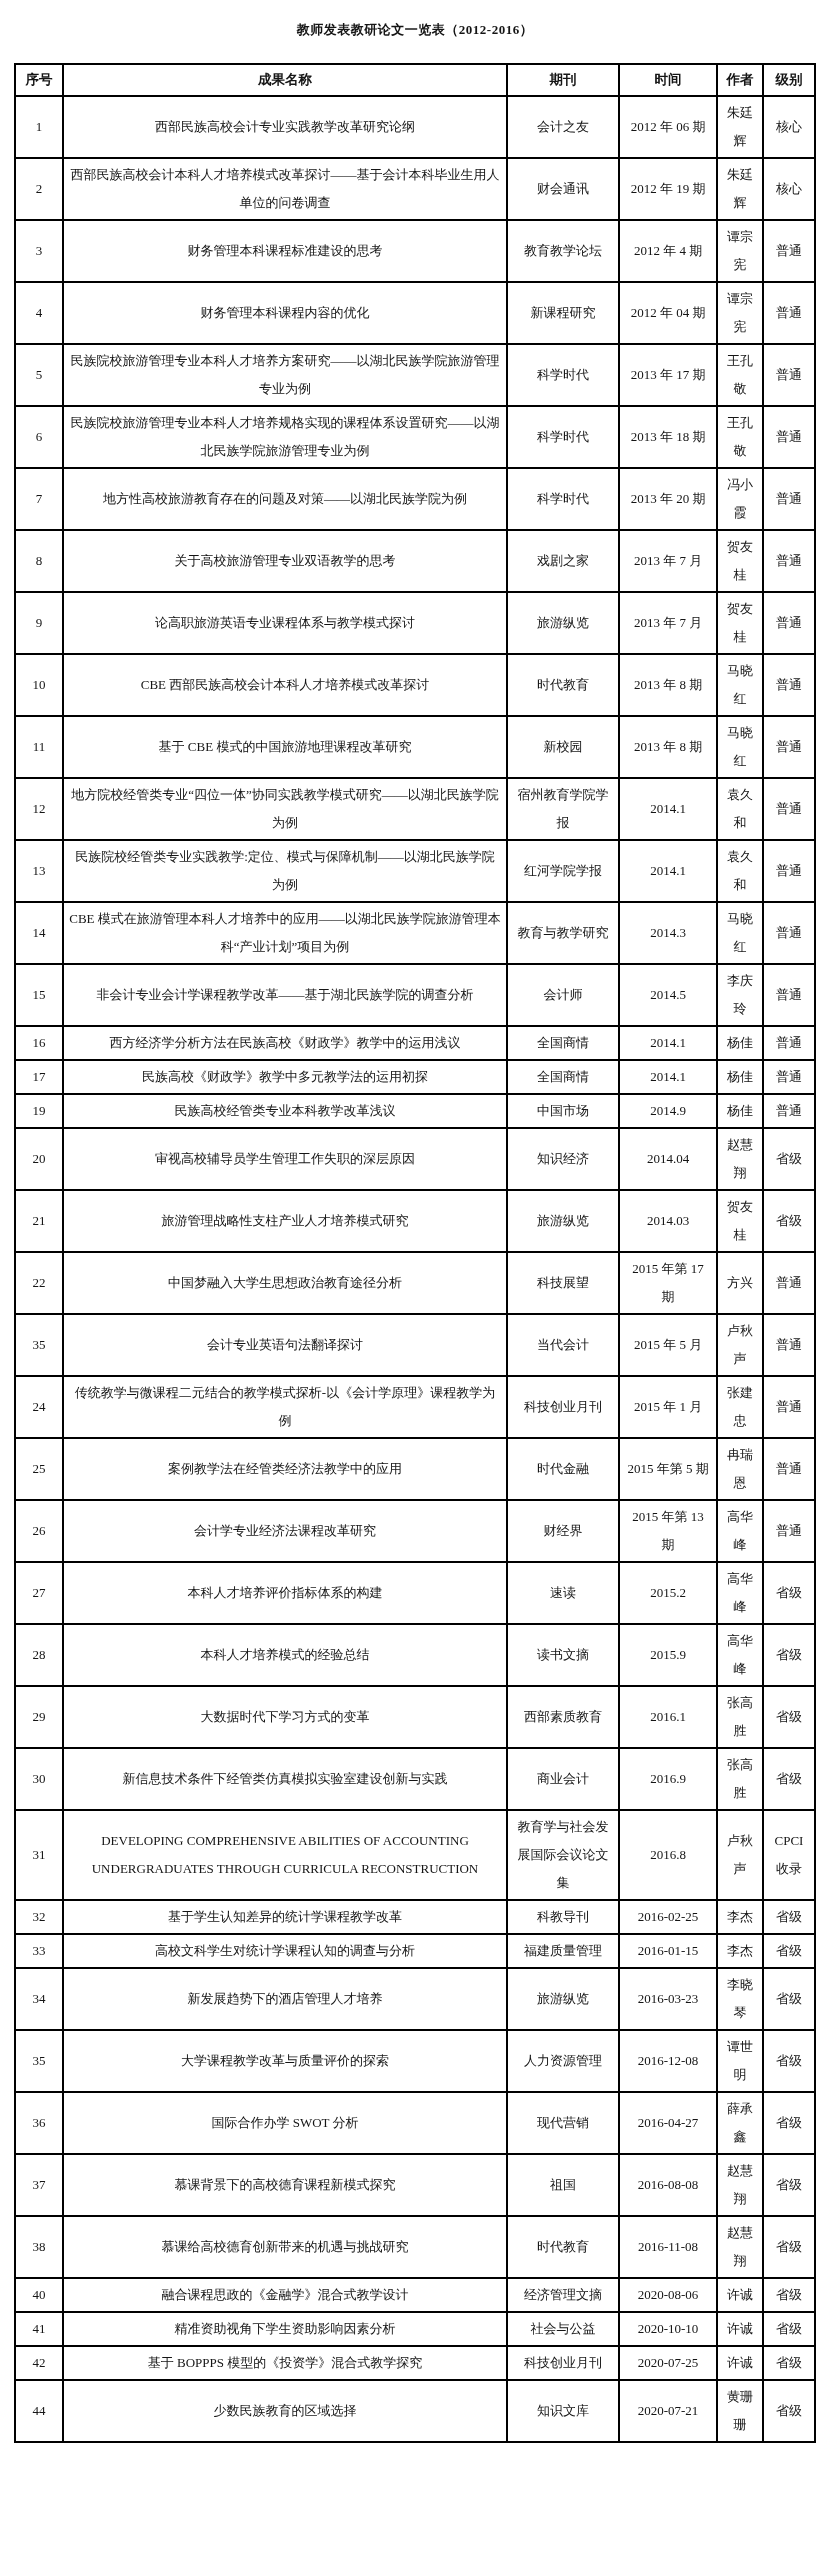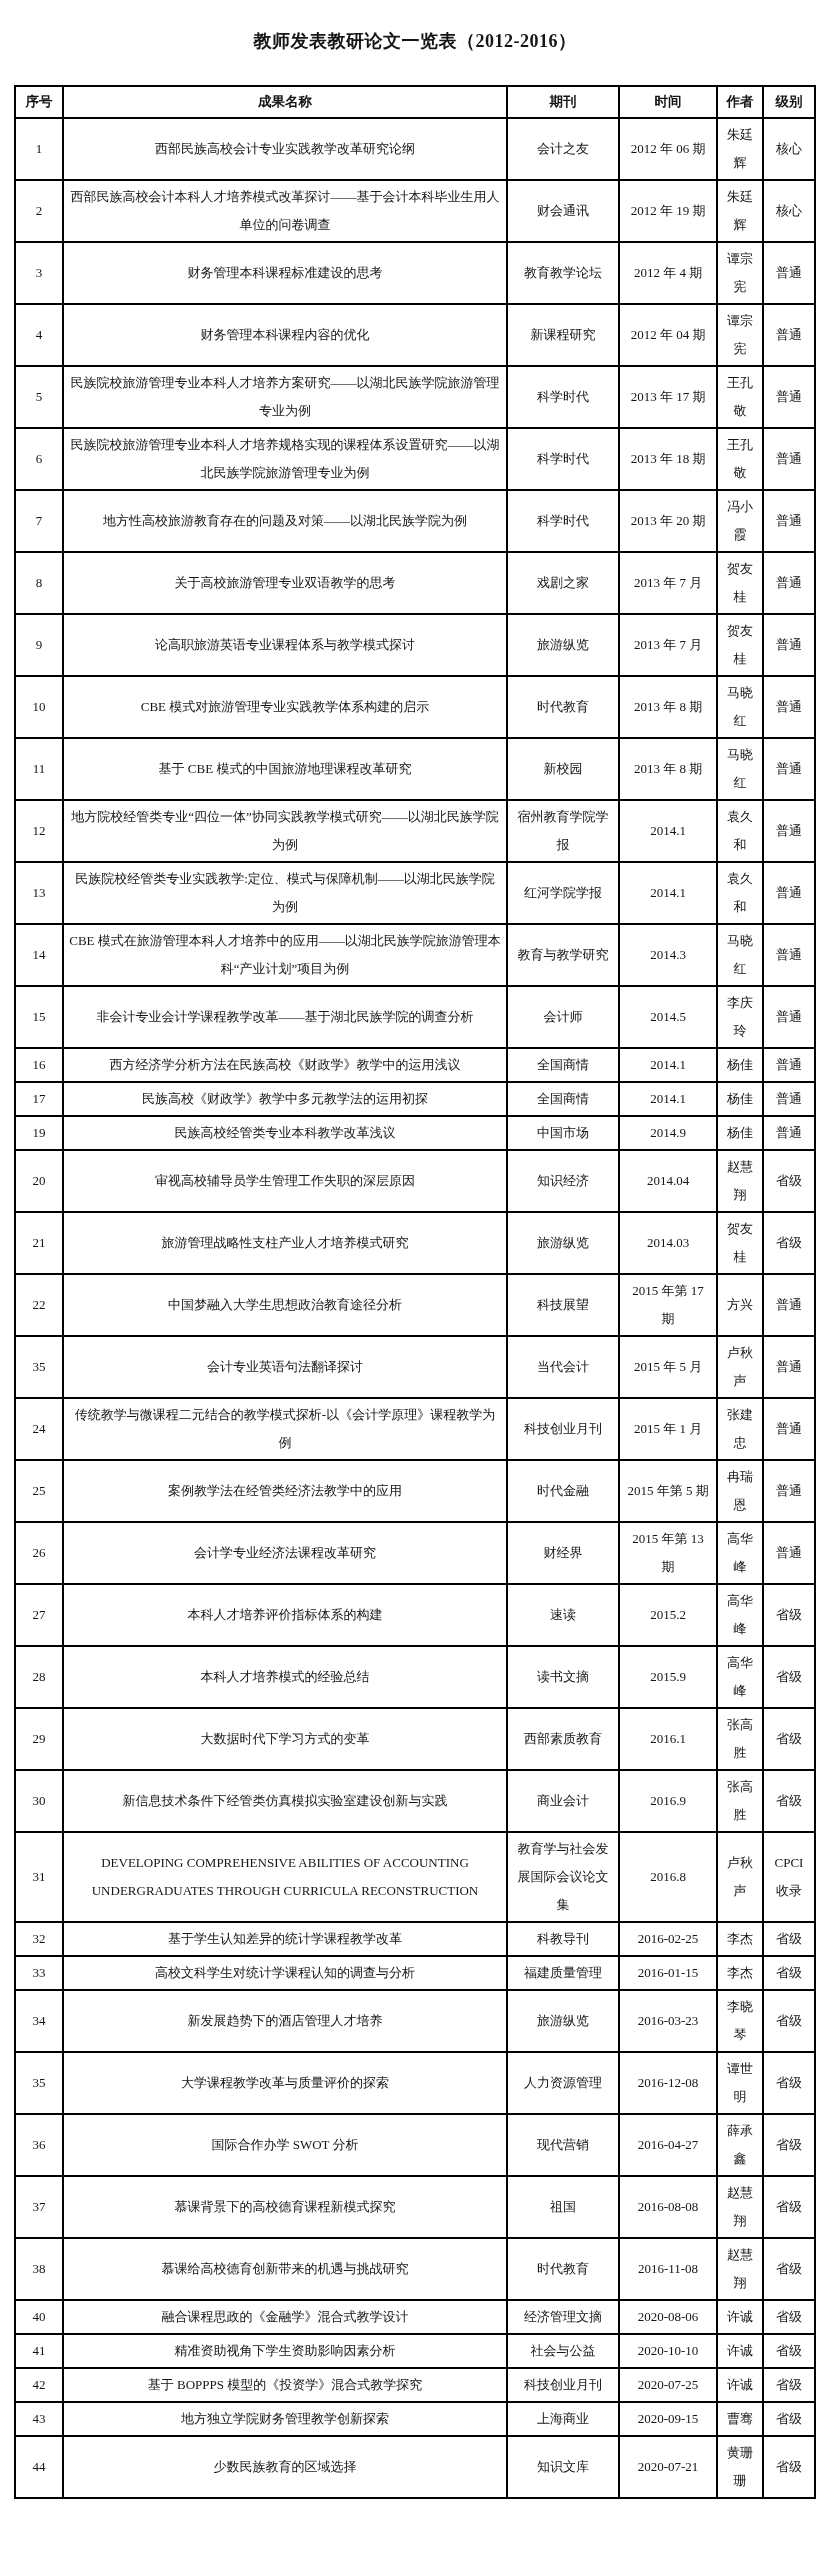--- a/index.html
+++ b/index.html
@@ -9,25 +9,25 @@
   }
   body {
     width: 830px;
     min-height: 2572px;
     font-family: "Liberation Serif", "DejaVu Serif", serif;
     color: #151515;
     -webkit-font-smoothing: antialiased;
   }
   .doc-title {
     text-align: center;
-    font-size: 18px;
+    font-size: 13px;
     font-weight: bold;
     letter-spacing: 0.5px;
     padding: 13px 0 16px 0;
-    margin: 16px;
+    margin: 8px;
   }
   table.papers {
     width: 800px;
     margin: 0 auto;
     border-collapse: collapse;
     table-layout: fixed;
     border: 2.5px solid #000;
     padding-left: 24px;
   }
   table.papers th,
@@ -146,21 +146,21 @@
       <tr>
         <td>9</td>
         <td>论高职旅游英语专业课程体系与教学模式探讨</td>
         <td>旅游纵览</td>
         <td>2013 年 7 月</td>
         <td>贺友桂</td>
         <td>普通</td>
       </tr>
       <tr>
         <td>10</td>
-        <td>CBE 模式对旅游管理专业实践教学体系构建的启示</td>
+        <td>CBE 西部民族高校会计本科人才培养模式改革探讨</td>
         <td>时代教育</td>
         <td>2013 年 8 期</td>
         <td>马晓红</td>
         <td>普通</td>
       </tr>
       <tr>
         <td>11</td>
         <td>基于 CBE 模式的中国旅游地理课程改革研究</td>
         <td>新校园</td>
         <td>2013 年 8 期</td>
@@ -393,28 +393,20 @@
       </tr>
       <tr>
         <td>42</td>
         <td>基于 BOPPPS 模型的《投资学》混合式教学探究</td>
         <td>科技创业月刊</td>
         <td>2020-07-25</td>
         <td>许诚</td>
         <td>省级</td>
       </tr>
       <tr>
-        <td>43</td>
-        <td>地方独立学院财务管理教学创新探索</td>
-        <td>上海商业</td>
-        <td>2020-09-15</td>
-        <td>曹骞</td>
-        <td>省级</td>
-      </tr>
-      <tr>
         <td>44</td>
         <td>少数民族教育的区域选择</td>
         <td>知识文库</td>
         <td>2020-07-21</td>
         <td>黄珊珊</td>
         <td>省级</td>
       </tr>
     </tbody>
 </table>
 

